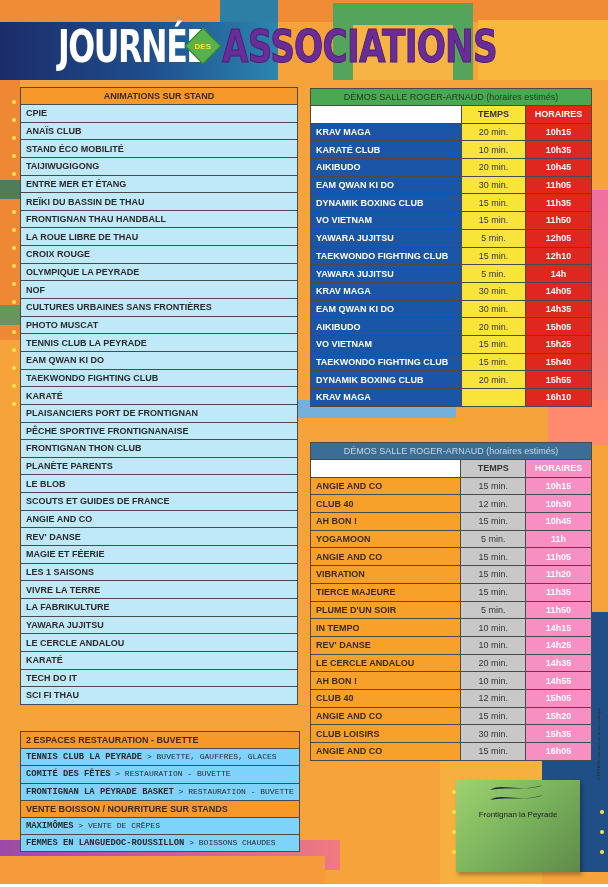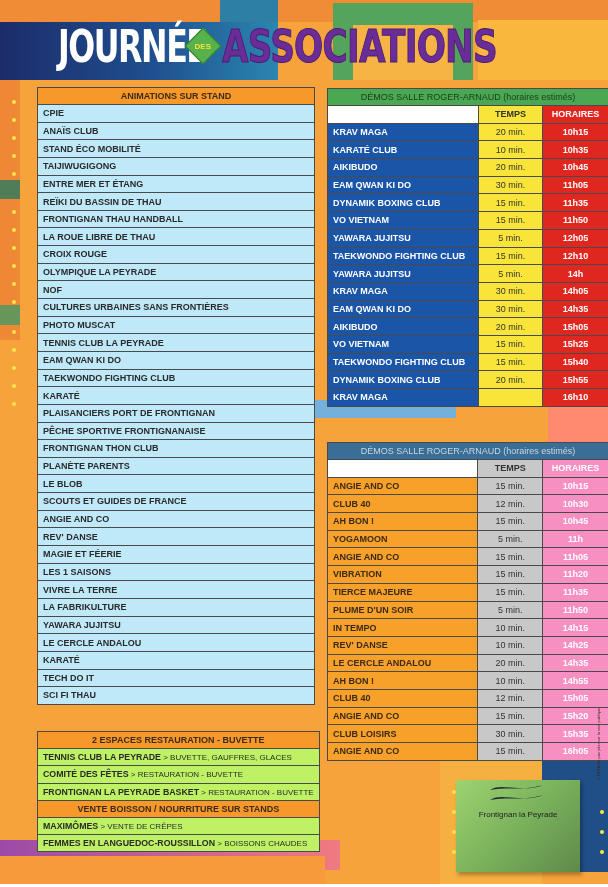--- a/index.html
+++ b/index.html
@@ -17,32 +17,32 @@
   .title-journee { font-family:"DejaVu Sans", sans-serif; font-weight:bold; color:#fff;
     font-size:44px; letter-spacing:-2px; transform:scaleX(0.72); transform-origin:left center;
     display:inline-block; width:140px; white-space:nowrap; }
   .title-des { width:24px; height:24px; background:#58b24c; transform:rotate(45deg);
     display:flex; align-items:center; justify-content:center; margin:0 6px 0 -8px; border:1px solid #2f7d2f; }
   .title-des span { transform:rotate(-45deg); color:#f5e13a; font-weight:bold; font-size:8px; }
   .title-assoc { font-family:"DejaVu Sans", sans-serif; font-weight:bold; color:#6a2c98;
     font-size:44px; letter-spacing:-1px; -webkit-text-stroke:1px #4a1d6e;
     transform:scaleX(0.78); transform-origin:left center; display:inline-block; white-space:nowrap; }
 
-  table { border-collapse:collapse; position:absolute;margin-left:17px; }
+  table { border-collapse:collapse; position:absolute; }
   td { font-weight:bold; font-size:9px; padding:0 5px; height:16.7px; border:1px solid #4a4a4a; white-space:nowrap; }
 
   
   .left-table { left:20px; top:87px; width:278px; border:1.5px solid #444; }
   .left-table .hdr td { background:#f7982a; text-align:center; color:#3a2a1a; font-size:9px; height:16px; }
   .left-table .row td { background:#bfe8f8; color:#2a2a2a; height:16.65px; }
 
   
   .food-table { left:20px; top:731px; width:277px; border:1.5px solid #444; }
-  .food-table .hdr td { background:#f7982a; text-align:center; color:#3a2a1a; height:16px; }
-  .food-table .row td { background:#bef264; color:#2a2a2a; height:16.3px; font-size:8.8px; }
+  .food-table .hdr td { background:#f7982a; text-align:left; color:#3a2a1a; height:16px; }
+  .food-table .row td { background:#7dd3fc; color:#2a2a2a; height:16.3px; font-size:8.8px;font-family:Liberation Mono, monospace; }
   .food-table .row td .desc { font-weight:normal; font-size:8px; }
 
   
   .demo1 { left:310px; top:88px; width:282px; border:1.5px solid #444; }
   .demo1 .title td { background:#4aa752; color:#1d3d1d; text-align:center; font-weight:normal; height:16px; }
   .demo1 .head td.blank { background:#fff; }
   .demo1 .head td.temps { background:#f9e43a; color:#333; text-align:center; }
   .demo1 .head td.hor { background:#e0271f; color:#fff; text-align:center; }
   .demo1 .row td.name { background:#1b55a8; color:#fff; }
   .demo1 .row td.temps { background:#f9e43a; color:#333; text-align:center; font-weight:normal; }

